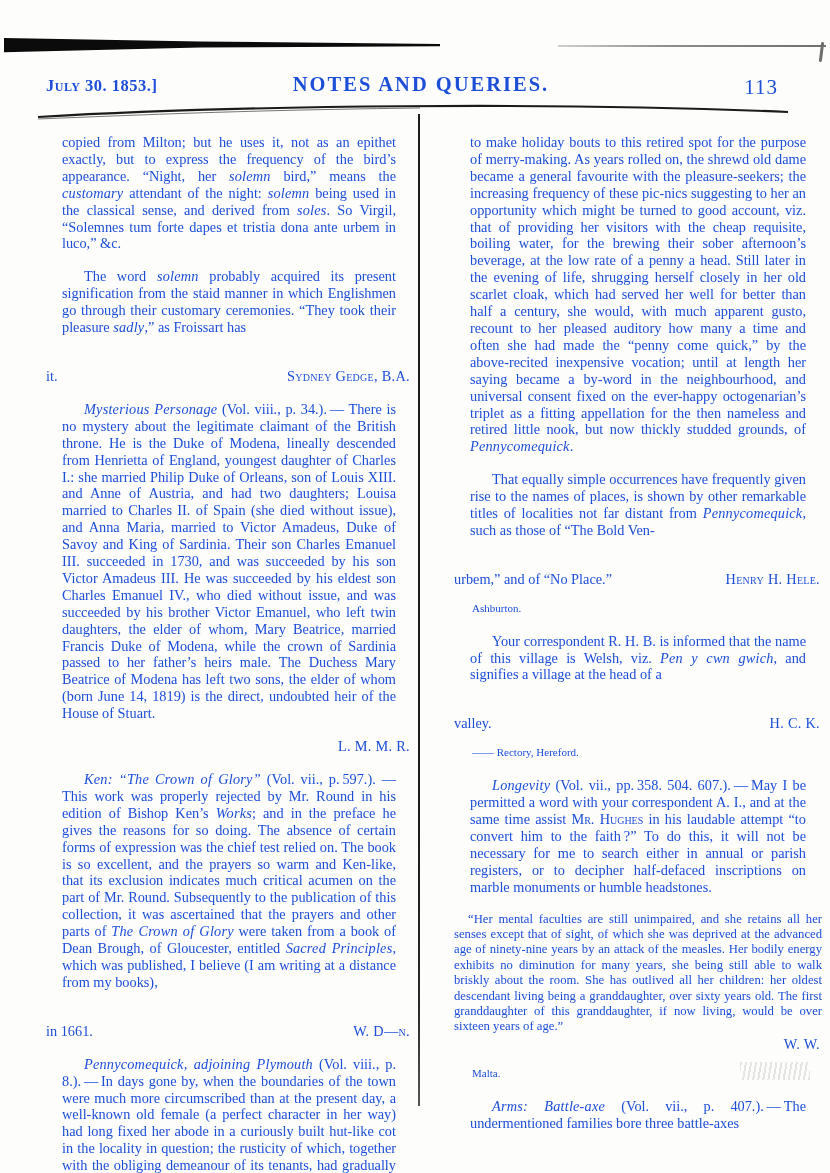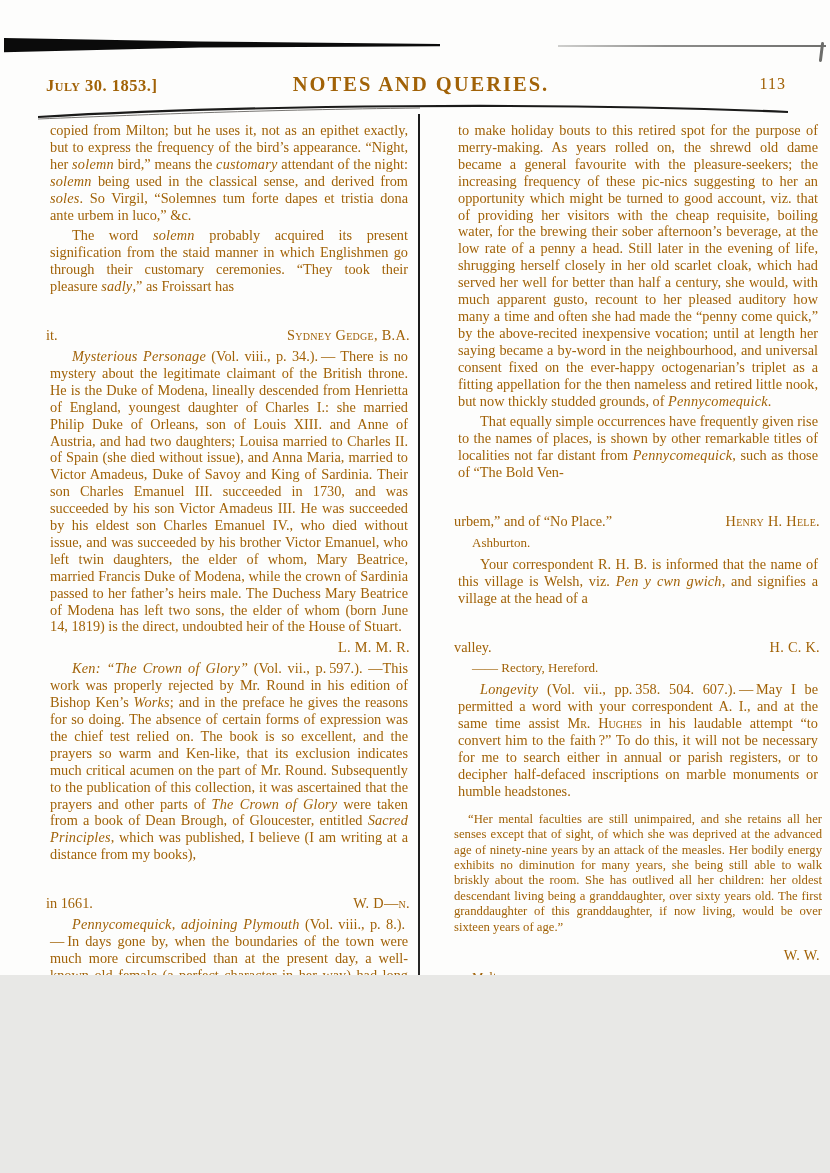--- a/index.html
+++ b/index.html
@@ -1,23 +1,23 @@
 <!DOCTYPE html>
 <html><head>
 <meta charset="utf-8">
 <style>
   html,body{margin:0;padding:0;background:#e8e8e6;}
   #page{
     position:relative;
-    width:830px;height:975px;
+    width:830px;height:1173px;
     margin:0 auto;
     background:#fdfdfc;
     overflow:hidden;
     font-family:"Liberation Serif", serif;
-    color:#a16207;
+    color:#1d4ed8;
   }
   
   .wedge{
     position:absolute;left:4px;top:37px;width:436px;height:16px;
     background:#0b0b0b;
     clip-path:polygon(0 6%, 45% 28%, 100% 44%, 100% 58%, 45% 66%, 0 96%);
   }
   .topline{
     position:absolute;left:558px;top:45px;width:268px;height:2px;
     background:linear-gradient(to right,#cfcfcd,#8e8e8c 40%,#6f6f6d);
@@ -30,45 +30,45 @@
   .hdr-date{
     position:absolute;left:46px;top:76px;
     font-variant:small-caps;font-weight:bold;font-size:16.5px;letter-spacing:.5px;
     white-space:nowrap;
   }
   .hdr-title{
     position:absolute;left:12px;right:0;top:73px;text-align:center;
     font-weight:bold;font-size:20.5px;letter-spacing:2px;white-space:nowrap;
   }
   .hdr-num{
-    position:absolute;right:44px;top:75px;font-size:16px;letter-spacing:1px;
+    position:absolute;right:52px;top:75px;font-size:21px;letter-spacing:1px;
   }
   .rule-svg{position:absolute;left:0;top:98px;width:830px;height:22px;}
   .divider{
     position:absolute;left:418px;top:114px;width:2px;height:992px;
     background:linear-gradient(to bottom,#1c1c1c 0 70%,#2a2a2a 90%,#555);
   }
   
   .col{
     position:absolute;top:118px;
     font-size:14.3px;line-height:16.9px;
     text-align:justify;
   }
   #col-left{left:46px;width:366px;}
   #col-right{left:454px;width:368px;}
-  .col p{margin:4px;text-indent:22px;}
+  .col p{margin:16px;text-indent:22px;}
   .col p.cont{text-indent:0;}
   .gap{margin-top:9px;}
-  .gap-sm{margin-top:12px;}
+  .gap-sm{margin-top:1px;}
   .sigrow{display:flex;justify-content:space-between;align-items:baseline;margin-top:32px;}
   .sigrow .lead{text-align:left;}
   .sigline{text-align:right;}
   .sc, sc{font-variant:small-caps;}
   .signame{font-variant:small-caps;letter-spacing:.3px;padding-right:2px;}
-  .place{font-size:13px;padding-left:18px;margin-top:5px;}
+  .place{font-size:11px;padding-left:18px;margin-top:12px;}
   .quote{font-size:12.7px;line-height:15.4px;}
   .quote p{text-indent:14px;margin:0;}
   i{letter-spacing:.2px;}
   
   .smudge{
     position:absolute;left:740px;top:1062px;width:70px;height:18px;
     background:repeating-linear-gradient(100deg,rgba(120,120,118,.18) 0 2px,transparent 2px 5px);
     filter:blur(.5px);
   }
 </style>

